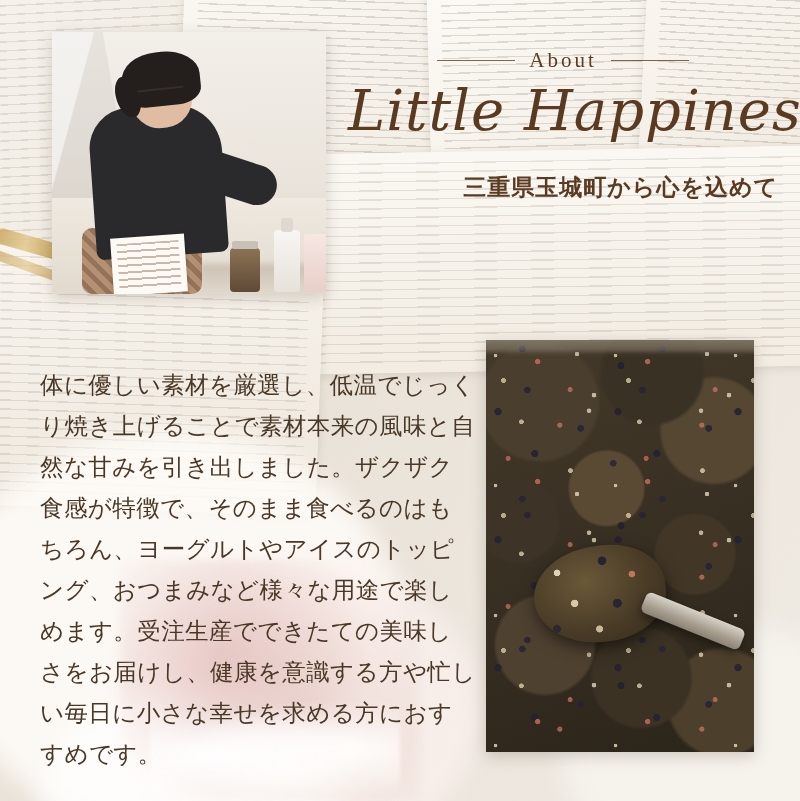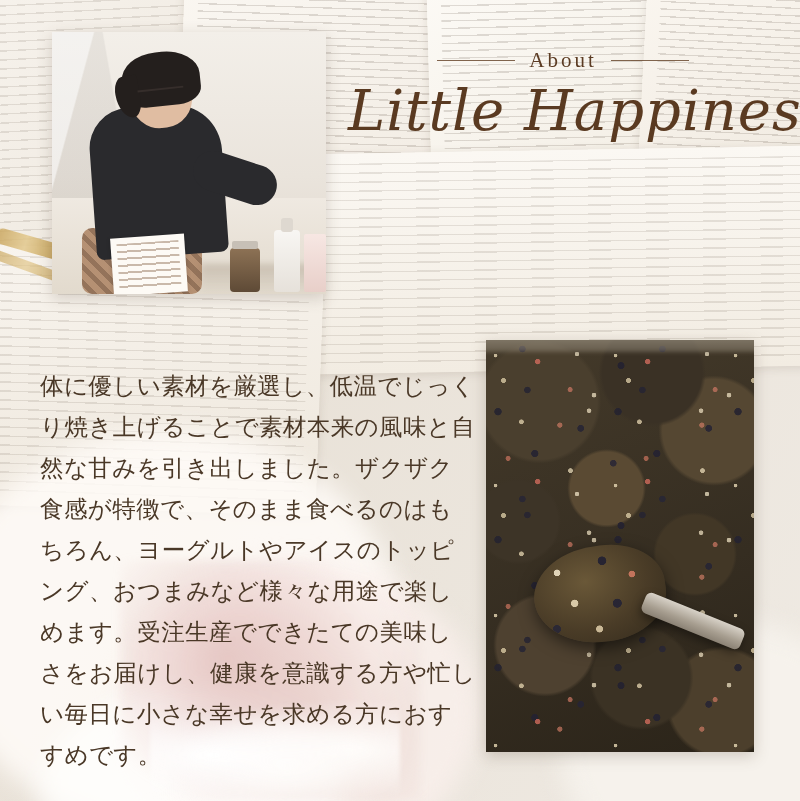--- a/index.html
+++ b/index.html
@@ -395,21 +395,21 @@
     line-height: 1.65;
     color: #5a3a21;
     letter-spacing: 1px;
   }
 
   
   .body-copy {
     position: absolute;
     left: 40px; top: 366px;
     width: 436px;
-    font-family: Liberation Sans, sans-serif;
+    font-family: Liberation Mono, monospace;
     font-size: 23.5px;
     line-height: 41px;
     color: #4a3827;
     letter-spacing: 0.4px;
   }
   .body-copy p {
     margin: 0;
   }
 </style>
 </head>
@@ -474,20 +474,21 @@
   </div>
 
   <div class="header">
     <div class="about-row">
       <div class="about-rule"></div>
       <div class="about-text">About</div>
       <div class="about-rule"></div>
     </div>
     <div class="brand">Little Happiness</div>
     <div class="tagline">
+      <div>三重県玉城町から心を込めて</div>
     </div>
   </div>
 
   <div class="body-copy">
     <p>体に優しい素材を厳選し、低温でじっくり焼き上げることで素材本来の風味と自然な甘みを引き出しました。ザクザク食感が特徴で、そのまま食べるのはもちろん、ヨーグルトやアイスのトッピング、おつまみなど様々な用途で楽しめます。受注生産でできたての美味しさをお届けし、健康を意識する方や忙しい毎日に小さな幸せを求める方におすすめです。</p>
   </div>
 
 </div>
 
 </body></html>

